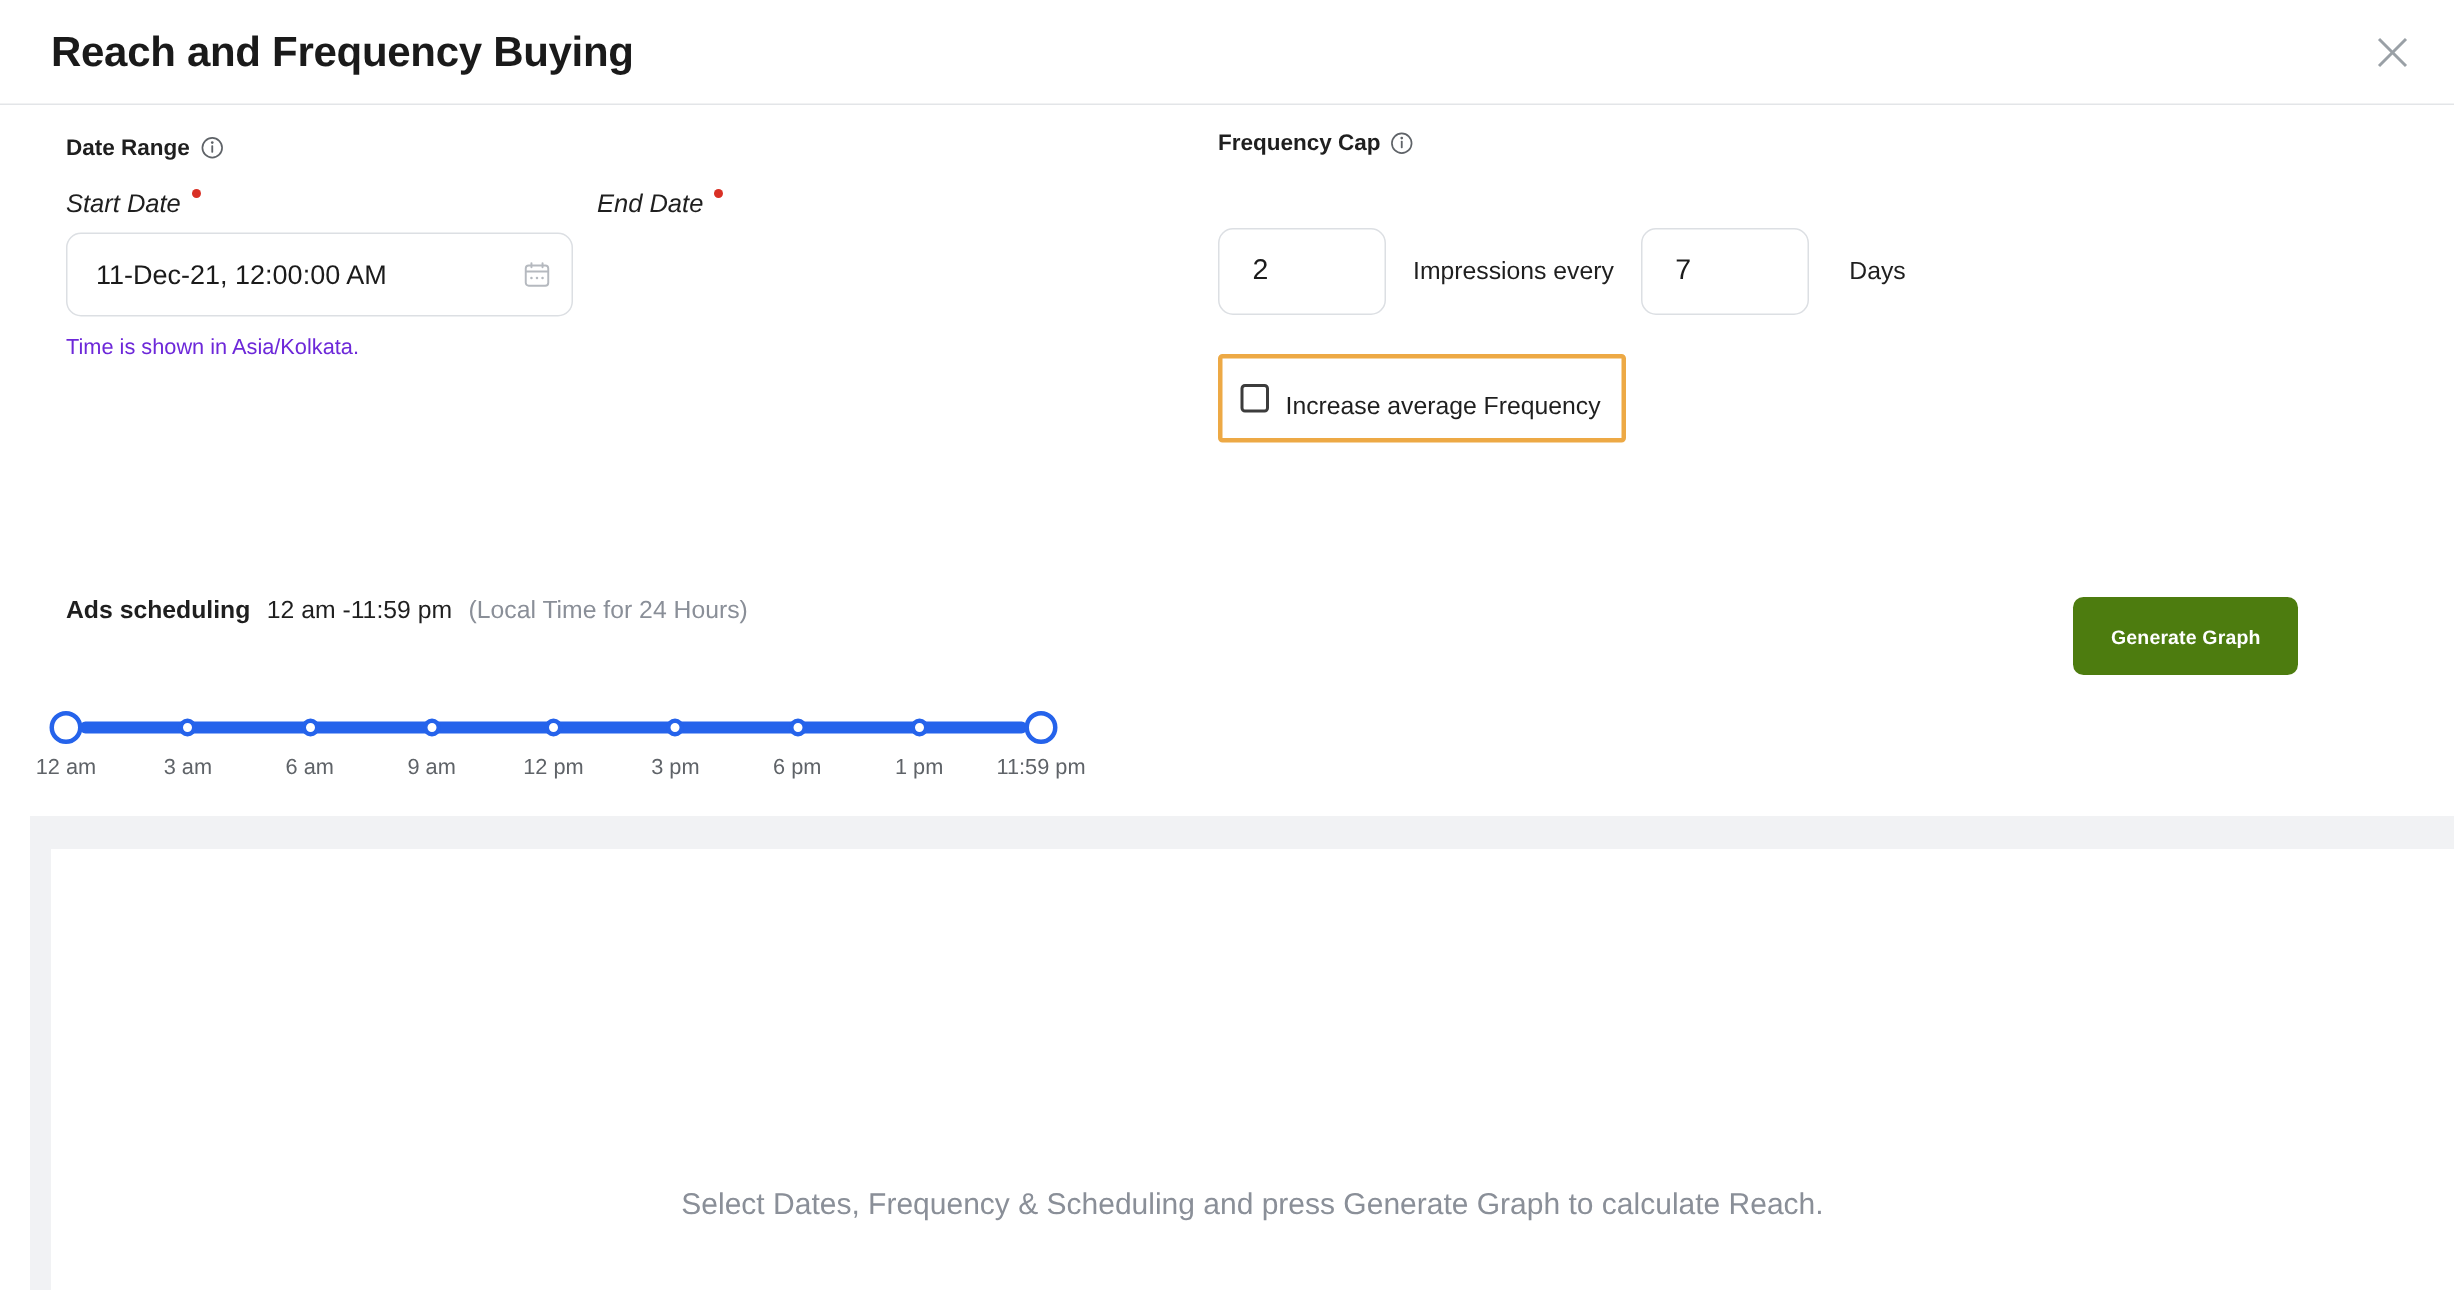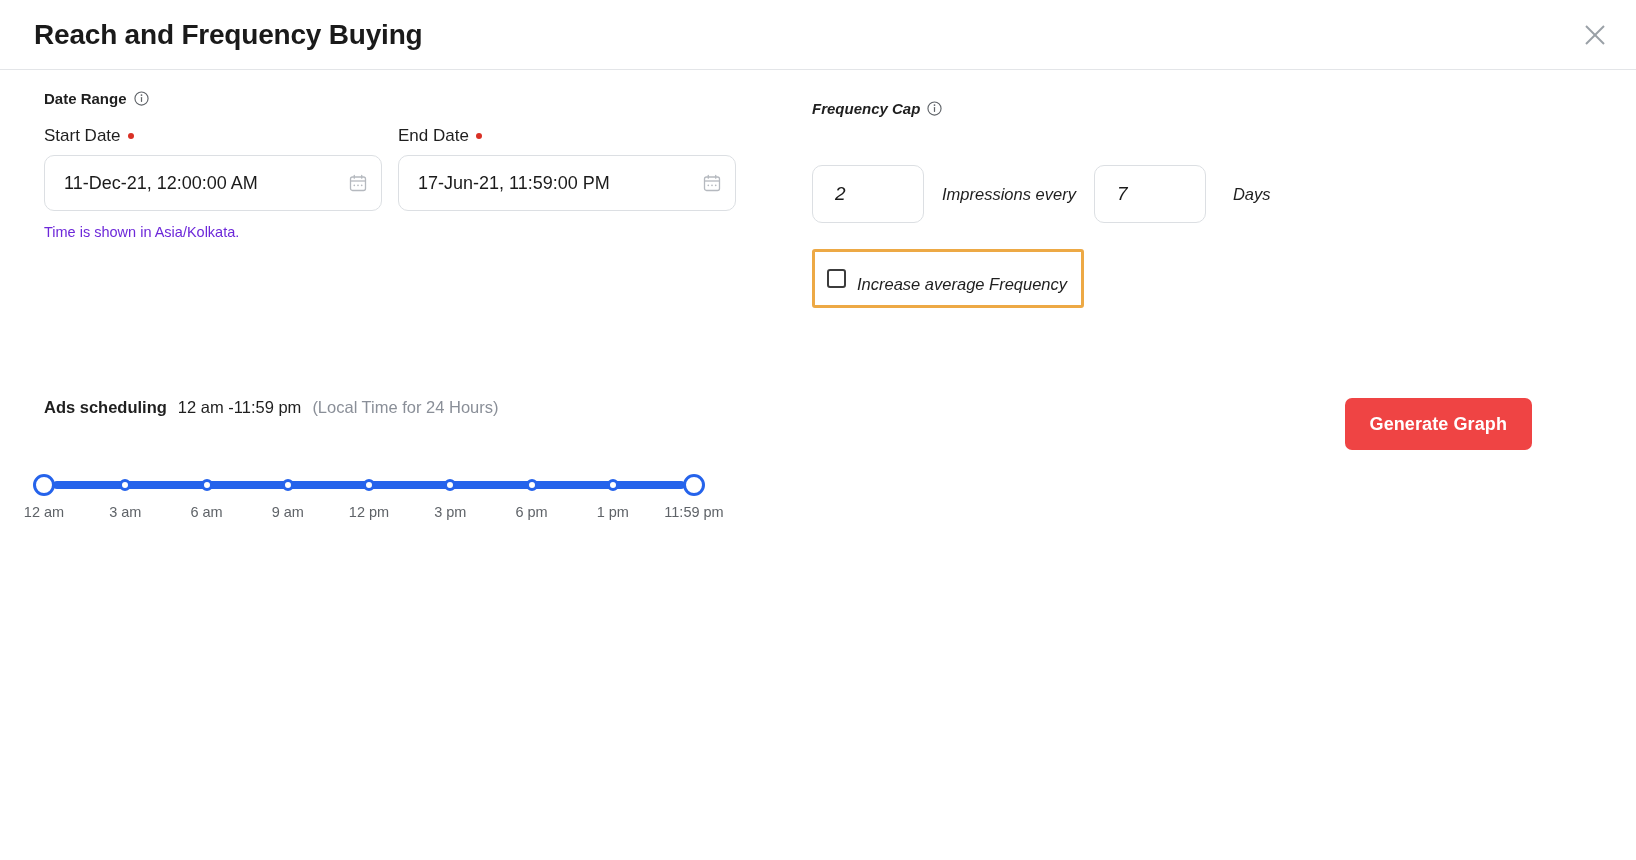--- a/index.html
+++ b/index.html
@@ -91,23 +91,24 @@
   .info-icon svg { display: block; }
 
   .date-fields {
     display: flex;
     gap: 16px;
     margin-top: 18px;
   }
   .field-block { width: 338px; }
   .field-label-row {
     display: flex;
-    align-items: center;
+    align-items: flex-start;
     gap: 7px;
     margin-bottom: 9px;
+    font-style: italic;
   }
   .field-label {
     font-size: 17px;
     color: #1f1f1f;
   }
   .required-dot {
     width: 6px;
     height: 6px;
     border-radius: 50%;
     background: #d93025;
@@ -141,23 +142,22 @@
   .tz-note {
     margin-top: 13px;
     font-size: 14.5px;
     color: #6d28d9;
   }
 
   
   .right-col {
     position: absolute;
     left: 812px;
-    top: 28px;
+    top: 15px;
     width: 700px;
-    font-style: italic;
   }
   .freq-inputs {
     display: flex;
     align-items: center;
     margin-top: 47px;
   }
   .num-box {
     width: 112px;
     height: 58px;
     border: 1px solid #dcdfe3;
@@ -216,26 +216,26 @@
   .sched-title { font-size: 16.5px; font-weight: bold; color: #1f1f1f; }
   .sched-time  { font-size: 16.5px; color: #1f1f1f; }
   .sched-note  { font-size: 16.5px; color: #8a8f98; }
 
   .generate-btn {
     position: absolute;
     right: 104px;
     top: 328px;
     height: 52px;
     padding: 0 25px;
-    background: #ef4444;
+    background: #4d7c0f;
     color: #ffffff;
     border: none;
     border-radius: 7px;
     font-family: "Liberation Sans", sans-serif;
-    font-size: 18px;
+    font-size: 13px;
     font-weight: bold;
     cursor: pointer;
     letter-spacing: 0.1px;
   }
 
   
   .slider-wrap {
     position: absolute;
     left: 44px;
     top: 404px;
@@ -368,34 +368,20 @@
                   <circle cx="12.7" cy="11.3" r="0.85" fill="#b5b9bf"></circle>
                 </svg>
               </span>
             </div>
           </div>
 
           <div class="field-block">
             <div class="field-label-row">
               <span class="field-label">End Date</span>
               <span class="required-dot"></span>
-            </div>
-            <div class="input-box">
-              <span class="input-text">17-Jun-21, 11:59:00 PM</span>
-              <span class="cal-icon">
-                <svg width="18" height="18" viewBox="0 0 18 18" aria-hidden="true">
-                  <rect x="1.5" y="3" width="15" height="13.5" rx="2" fill="none" stroke="#b5b9bf" stroke-width="1.3"></rect>
-                  <line x1="1.5" y1="7" x2="16.5" y2="7" stroke="#b5b9bf" stroke-width="1.3"></line>
-                  <line x1="5.3" y1="1.4" x2="5.3" y2="4.2" stroke="#b5b9bf" stroke-width="1.3" stroke-linecap="round"></line>
-                  <line x1="12.7" y1="1.4" x2="12.7" y2="4.2" stroke="#b5b9bf" stroke-width="1.3" stroke-linecap="round"></line>
-                  <circle cx="5.3" cy="11.3" r="0.85" fill="#b5b9bf"></circle>
-                  <circle cx="9" cy="11.3" r="0.85" fill="#b5b9bf"></circle>
-                  <circle cx="12.7" cy="11.3" r="0.85" fill="#b5b9bf"></circle>
-                </svg>
-              </span>
             </div>
           </div>
 
         </div>
 
         <div class="tz-note">Time is shown in Asia/Kolkata.</div>
       </div>
 
       <div class="right-col">
         <div class="section-label-row">
@@ -451,15 +437,20 @@
             <div class="tick-label" style="left: 50%;">12 pm</div>
             <div class="tick-label" style="left: 62.5%;">3 pm</div>
             <div class="tick-label" style="left: 75%;">6 pm</div>
             <div class="tick-label" style="left: 87.5%;">1 pm</div>
             <div class="tick-label" style="left: 100%;">11:59 pm</div>
           </div>
       </div>
 
     </div>
 
+    <div class="result-outer">
+      <div class="result-panel">
+        <div class="result-text">Select Dates, Frequency &amp; Scheduling and press Generate Graph to calculate Reach.</div>
+      </div>
+    </div>
 
   </div>
 </div>
 
 </body></html>

